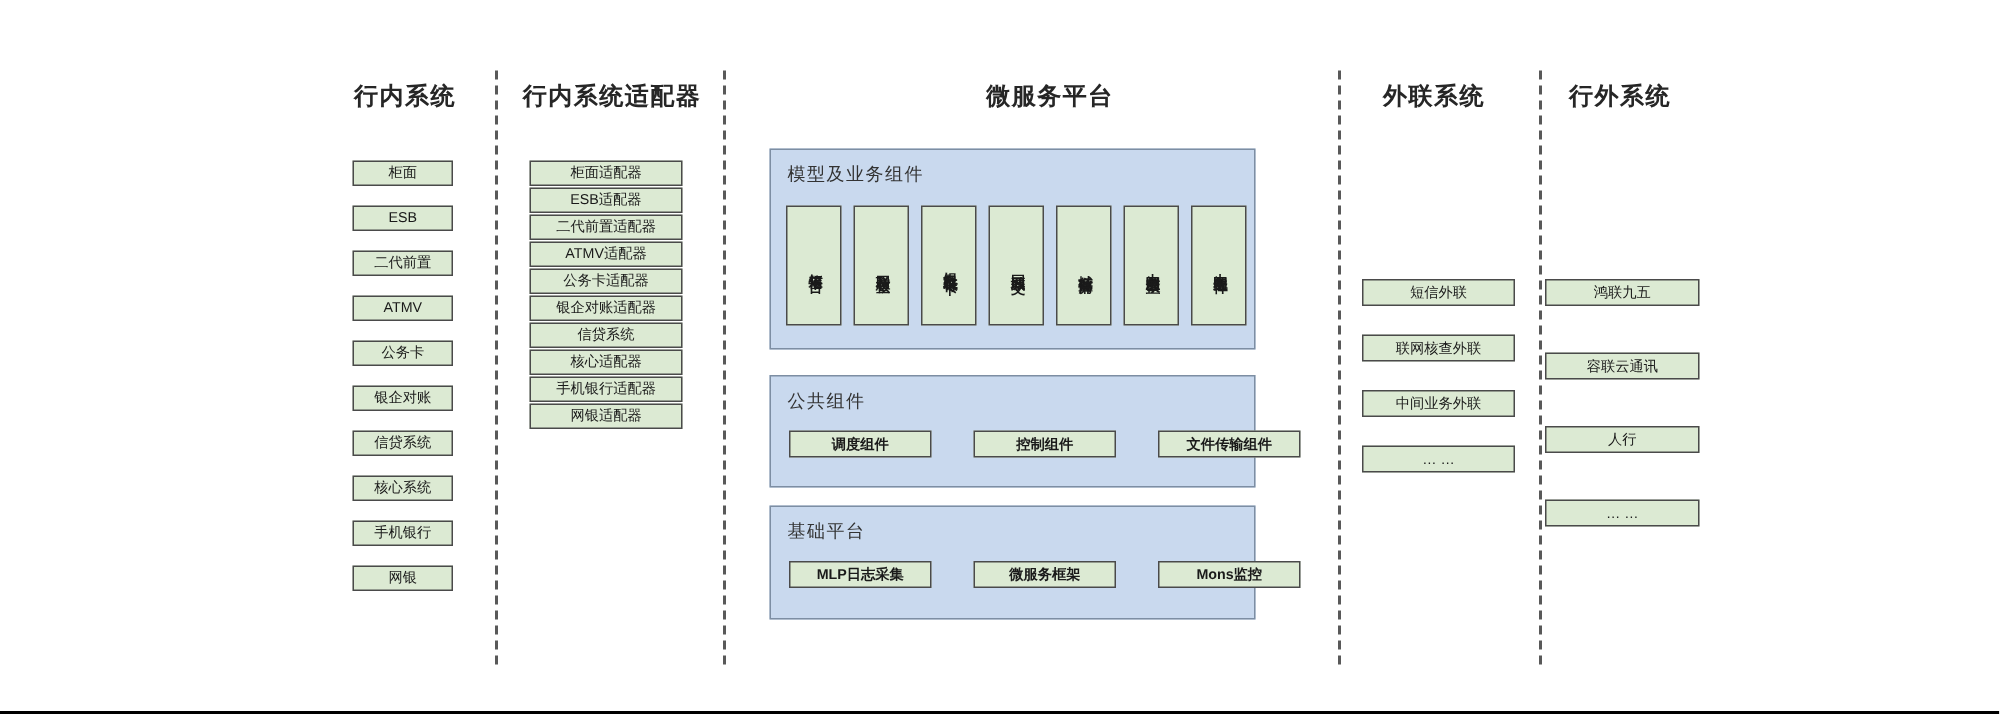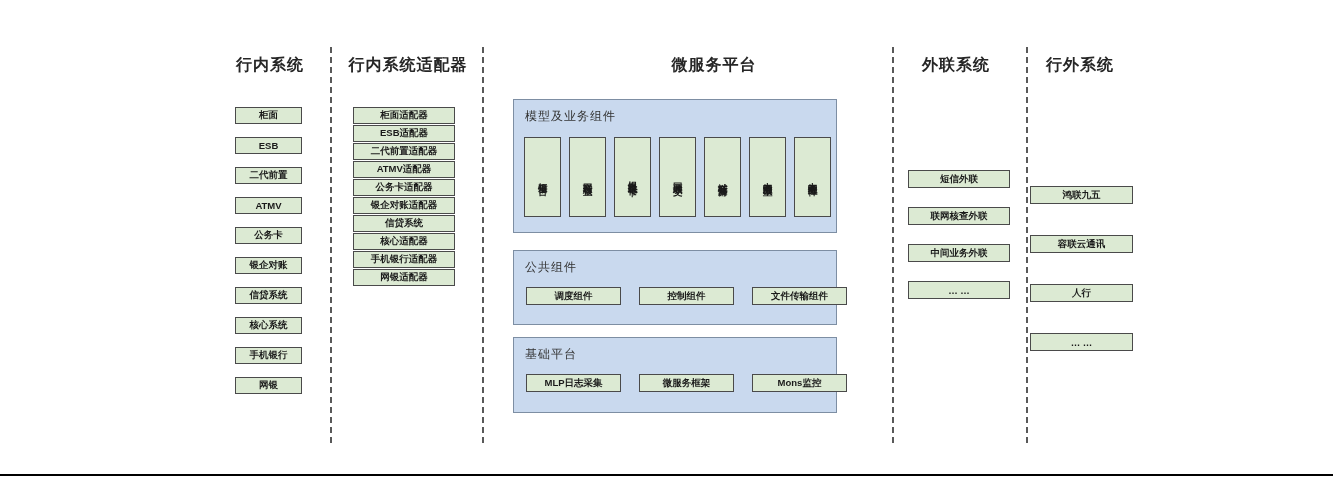--- a/index.html
+++ b/index.html
@@ -11,55 +11,55 @@
   *{margin:0;padding:0;box-sizing:border-box;}
   html,body{background:#fff;}
   body{font-family:"Liberation Sans","DejaVu Sans",sans-serif;}
   .page{position:relative;width:1333px;height:483px;background:var(--page-bg);overflow:hidden;}
 
   
   .col-title{position:absolute;top:54px;height:22px;text-align:center;
     font-size:16px;font-weight:bold;color:var(--title-text);letter-spacing:1px;line-height:22px;}
   .t1{left:210px;width:120px;}
   .t2{left:326px;width:164px;}
-  .t3{left:606px;width:216px;}
+  .t3{left:592px;width:216px;}
   .t4{left:896px;width:120px;}
   .t5{left:1020px;width:120px;}
 
   
   .sep{position:absolute;top:47px;height:396px;width:0;border-left:2px dashed var(--separator);}
   .sep1{left:330px;} .sep2{left:482px;} .sep3{left:892px;} .sep4{left:1026px;}
 
   
   .simple-col{position:absolute;display:flex;flex-direction:column;}
   .c1{left:235px;top:107px;width:67px;gap:13px;}
   .c2{left:353px;top:107px;width:102px;gap:1px;text-align:right;}
-  .c4{left:908px;top:170px;width:102px;gap:19px;}
+  .c4{left:908px;top:186px;width:102px;gap:19px;}
   .c5{left:1030px;top:186px;width:103px;gap:31px;}
 
   .box{height:17px;width:100%;background:var(--box-fill);border:1px solid var(--box-border);
     display:flex;align-items:center;justify-content:center;
-    font-size:9.5px;font-weight:bold;color:var(--box-text);white-space:nowrap;}
+    font-size:9.5px;font-weight:normal;color:var(--box-text);white-space:nowrap;}
   .c4 .box,.c5 .box{height:18px;}
 
   
   .psec{position:absolute;left:513px;width:324px;background:var(--container-fill);
     border:1.5px solid var(--container-border);}
   .s1{top:99px;height:134px;}
   .s2{top:250px;height:75px;}
   .s3{top:337px;height:76px;}
   .psec-title{position:absolute;left:11px;top:8px;font-size:12px;color:#333;letter-spacing:1px;}
 
   .vitems{position:absolute;left:10px;top:37px;display:flex;gap:8px;}
   .vbox{width:37px;height:80px;background:var(--box-fill);border:1px solid var(--box-border);
     display:flex;align-items:center;justify-content:center;
     writing-mode:vertical-rl;text-orientation:mixed;
     font-size:9.5px;font-weight:bold;color:var(--box-text);line-height:1.1;letter-spacing:1px;}
 
-  .hitems{position:absolute;left:12px;top:36px;display:flex;gap:18px;align-items:flex-end;}
+  .hitems{position:absolute;left:12px;top:36px;display:flex;gap:28px;align-items:flex-end;}
   .hbox{width:95px;height:18px;background:var(--box-fill);border:1px solid var(--box-border);
     display:flex;align-items:center;justify-content:center;
     font-size:9.5px;font-weight:bold;color:var(--box-text);white-space:nowrap;}
 
   
   .rule{position:absolute;left:0;top:474px;width:1333px;height:2px;background:var(--rule);}
 </style>
 </head>
 <body>
 

